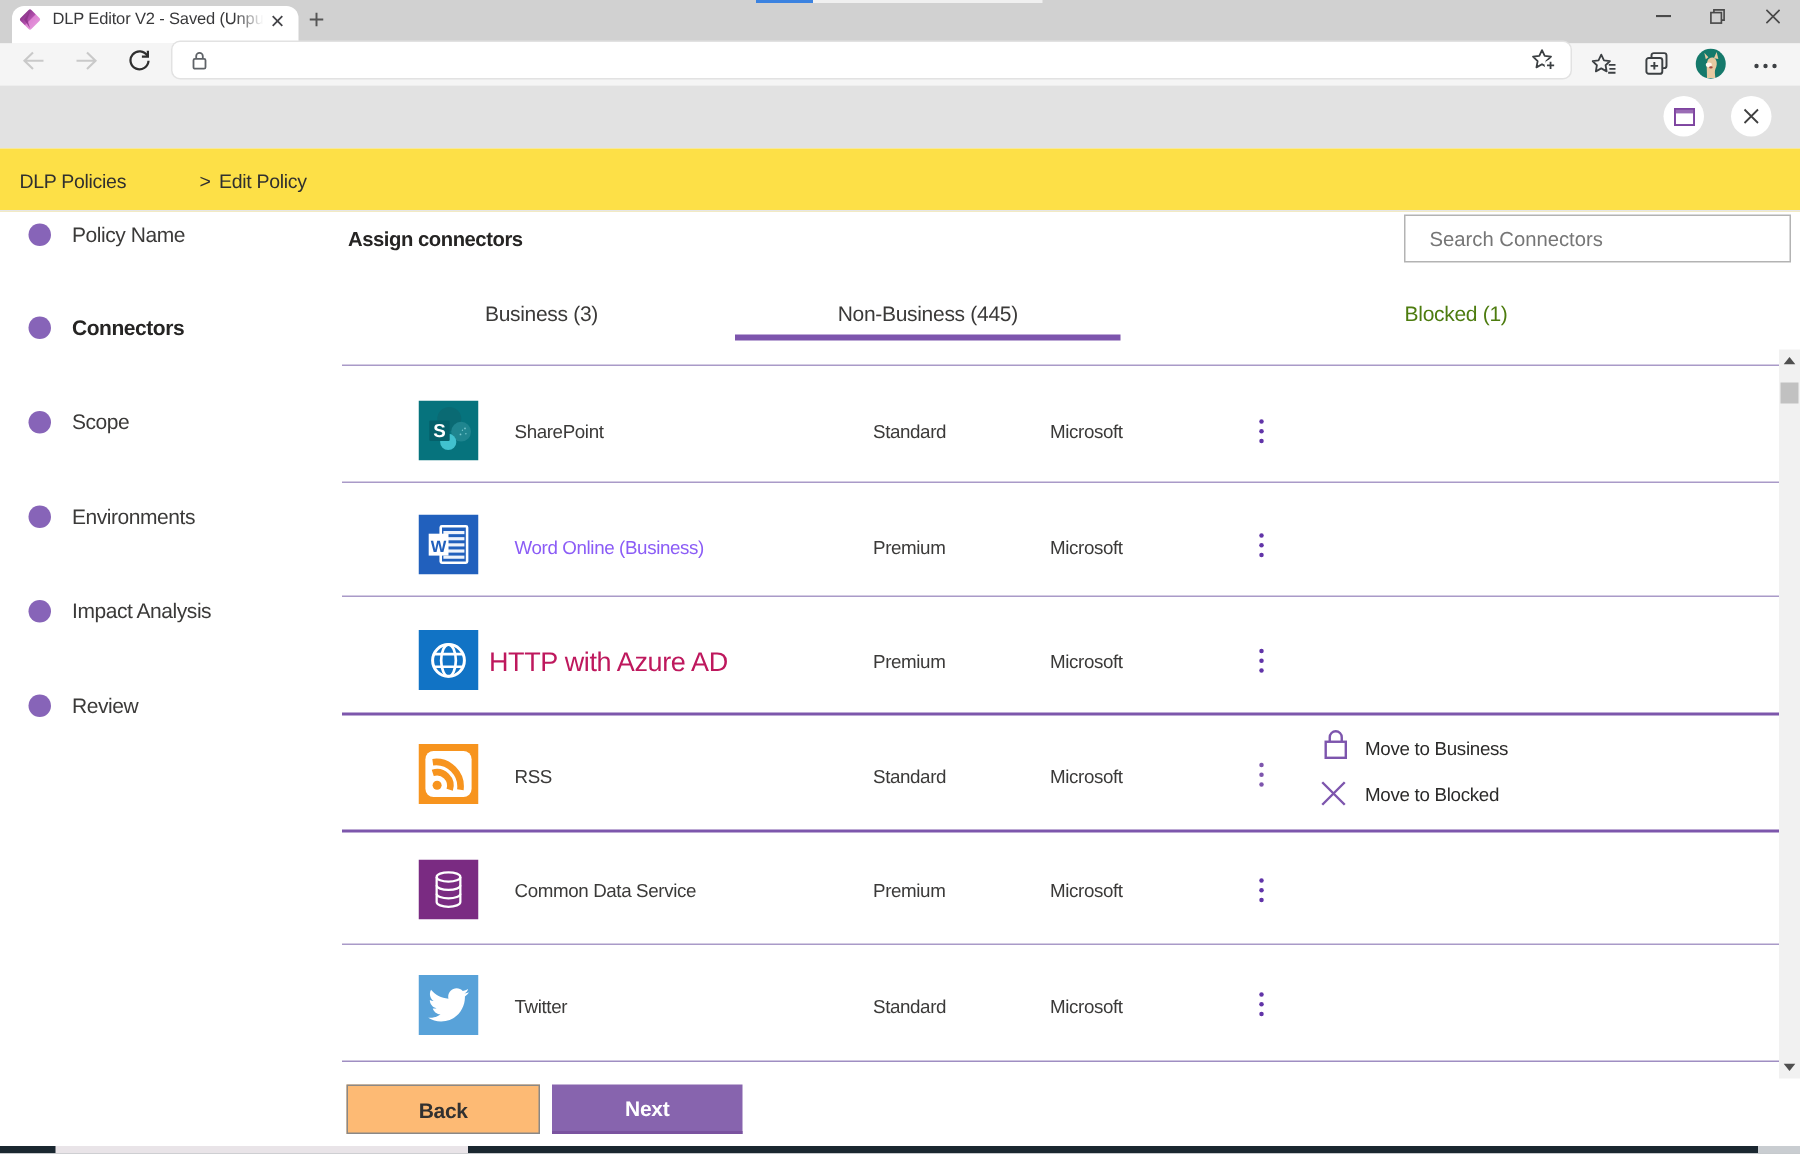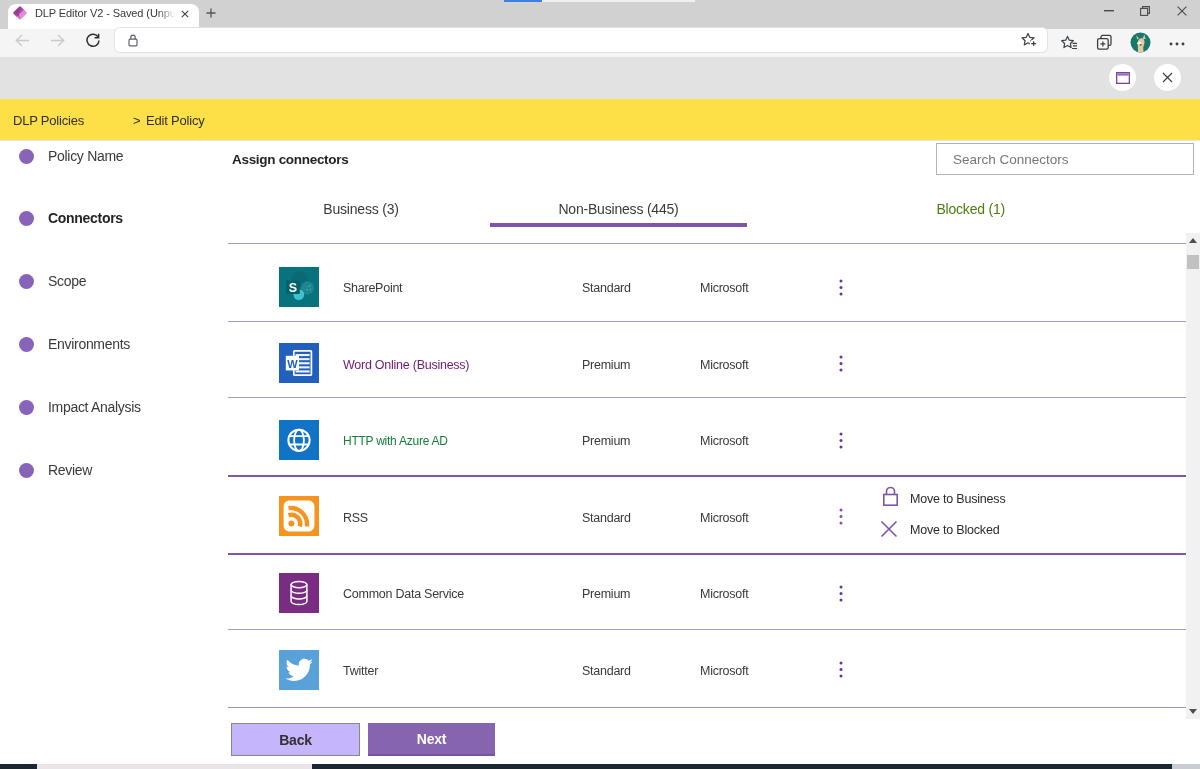--- a/index.html
+++ b/index.html
@@ -177,36 +177,36 @@
   <rect width="40" height="40" fill="#2160bd"></rect>
   <rect x="14.8" y="7.8" width="17.6" height="24.4" rx="0.8" fill="none" stroke="#ffffff" stroke-width="1.7"></rect>
   <rect x="16.6" y="11" width="14" height="2.1" fill="#eef3fb"></rect>
   <rect x="16.6" y="15.1" width="14" height="2.1" fill="#eef3fb"></rect>
   <rect x="16.6" y="19.2" width="14" height="2.1" fill="#eef3fb"></rect>
   <rect x="16.6" y="23.3" width="14" height="2.1" fill="#eef3fb"></rect>
   <rect x="16.6" y="27.4" width="14" height="2.1" fill="#eef3fb"></rect>
   <rect x="6.8" y="12.8" width="13.2" height="14.6" fill="#ffffff"></rect>
   <text x="13.4" y="24.8" font-family="Liberation Sans,sans-serif" font-size="11" font-weight="bold" fill="#2160bd" text-anchor="middle">W</text>
 </svg>
-<div class="abs ctr" style="left:343px;top:355px;height:20px;font-size:12.5px;letter-spacing:-0.25px;color:#701a75;">Word Online (Business)</div>
+<div class="abs ctr" style="left:343px;top:355px;height:20px;font-size:12.5px;letter-spacing:-0.25px;color:#8b5cf6;">Word Online (Business)</div>
 <div class="abs ctr" style="left:582px;top:355px;height:20px;font-size:12.5px;letter-spacing:-0.25px;color:#3b3a39;">Premium</div>
 <div class="abs ctr" style="left:700px;top:355px;height:20px;font-size:12.5px;letter-spacing:-0.25px;color:#3b3a39;">Microsoft</div>
 <svg class="abs" style="left:839px;top:355px;" width="4" height="17" viewBox="0 0 4 17">
     <circle cx="2" cy="2" r="1.5" fill="#6134a8"></circle>
     <circle cx="2" cy="8.5" r="1.5" fill="#6134a8"></circle>
     <circle cx="2" cy="15" r="1.5" fill="#6134a8"></circle>
   </svg>
 
 <svg class="abs" style="left:279px;top:420px;" width="40" height="40" viewBox="0 0 40 40">
   <rect width="40" height="40" fill="#1173c5"></rect>
   <circle cx="20" cy="20.3" r="10.6" fill="none" stroke="#ffffff" stroke-width="2"></circle>
   <ellipse cx="20" cy="20.3" rx="4.9" ry="10.6" fill="none" stroke="#ffffff" stroke-width="1.8"></ellipse>
   <path d="M10 16.1 H30 M10 24.5 H30" stroke="#ffffff" stroke-width="1.8"></path>
 </svg>
-<div class="abs ctr" style="left:343px;top:431px;height:20px;font-size:12px;letter-spacing:-0.25px;color:#15803d;">HTTP with Azure AD</div>
+<div class="abs ctr" style="left:326px;top:431px;height:20px;font-size:18px;letter-spacing:-0.25px;color:#be185d;">HTTP with Azure AD</div>
 <div class="abs ctr" style="left:582px;top:431px;height:20px;font-size:12.5px;letter-spacing:-0.25px;color:#3b3a39;">Premium</div>
 <div class="abs ctr" style="left:700px;top:431px;height:20px;font-size:12.5px;letter-spacing:-0.25px;color:#3b3a39;">Microsoft</div>
 <svg class="abs" style="left:839px;top:432px;" width="4" height="17" viewBox="0 0 4 17">
     <circle cx="2" cy="2" r="1.5" fill="#6134a8"></circle>
     <circle cx="2" cy="8.5" r="1.5" fill="#6134a8"></circle>
     <circle cx="2" cy="15" r="1.5" fill="#6134a8"></circle>
   </svg>
 
 <svg class="abs" style="left:279px;top:496px;" width="40" height="40" viewBox="0 0 40 40">
   <rect width="40" height="40" fill="#f7941e"></rect>
@@ -266,19 +266,19 @@
 <div class="abs" style="left:1186px;top:233px;width:14px;height:486px;background:#f1f1f1;">
   <svg class="abs" style="left:3px;top:5px;" width="8" height="5" viewBox="0 0 8 5">
       <path d="M4 0 L8 5 H0 Z" fill="#4f4f4f"></path>
     </svg>
   <div class="abs" style="left:1px;top:22px;width:12px;height:14px;background:#c1c1c1;"></div>
   <svg class="abs" style="left:3px;top:476px;" width="8" height="5" viewBox="0 0 8 5">
       <path d="M4 5 L8 0 H0 Z" fill="#4f4f4f"></path>
     </svg>
 </div>
 
-<div class="abs ctr" style="left:231px;top:723px;width:129px;height:33px;background:#c4b5fd;border:1px solid #8a8886;justify-content:center;font-size:14px;font-weight:bold;color:#323130;letter-spacing:-0.2px;">Back</div>
+<div class="abs ctr" style="left:231px;top:723px;width:129px;height:33px;background:#fdba74;border:1px solid #8a8886;justify-content:center;font-size:14px;font-weight:bold;color:#323130;letter-spacing:-0.2px;">Back</div>
 <div class="abs ctr" style="left:368px;top:723px;width:127px;height:33px;background:#8764ae;border-bottom:2px solid #7a539f;justify-content:center;font-size:14px;font-weight:bold;color:#fff;letter-spacing:-0.2px;">Next</div>
 
 <div class="abs" style="left:0;top:764px;width:1200px;height:5px;background:#1a2730;">
   <div class="abs" style="left:37px;top:0;width:275px;height:5px;background:#e9e4e8;"></div>
   <div class="abs" style="left:1172px;top:0;width:28px;height:5px;background:#c9cdd1;"></div>
 </div>
 
 </body></html>

